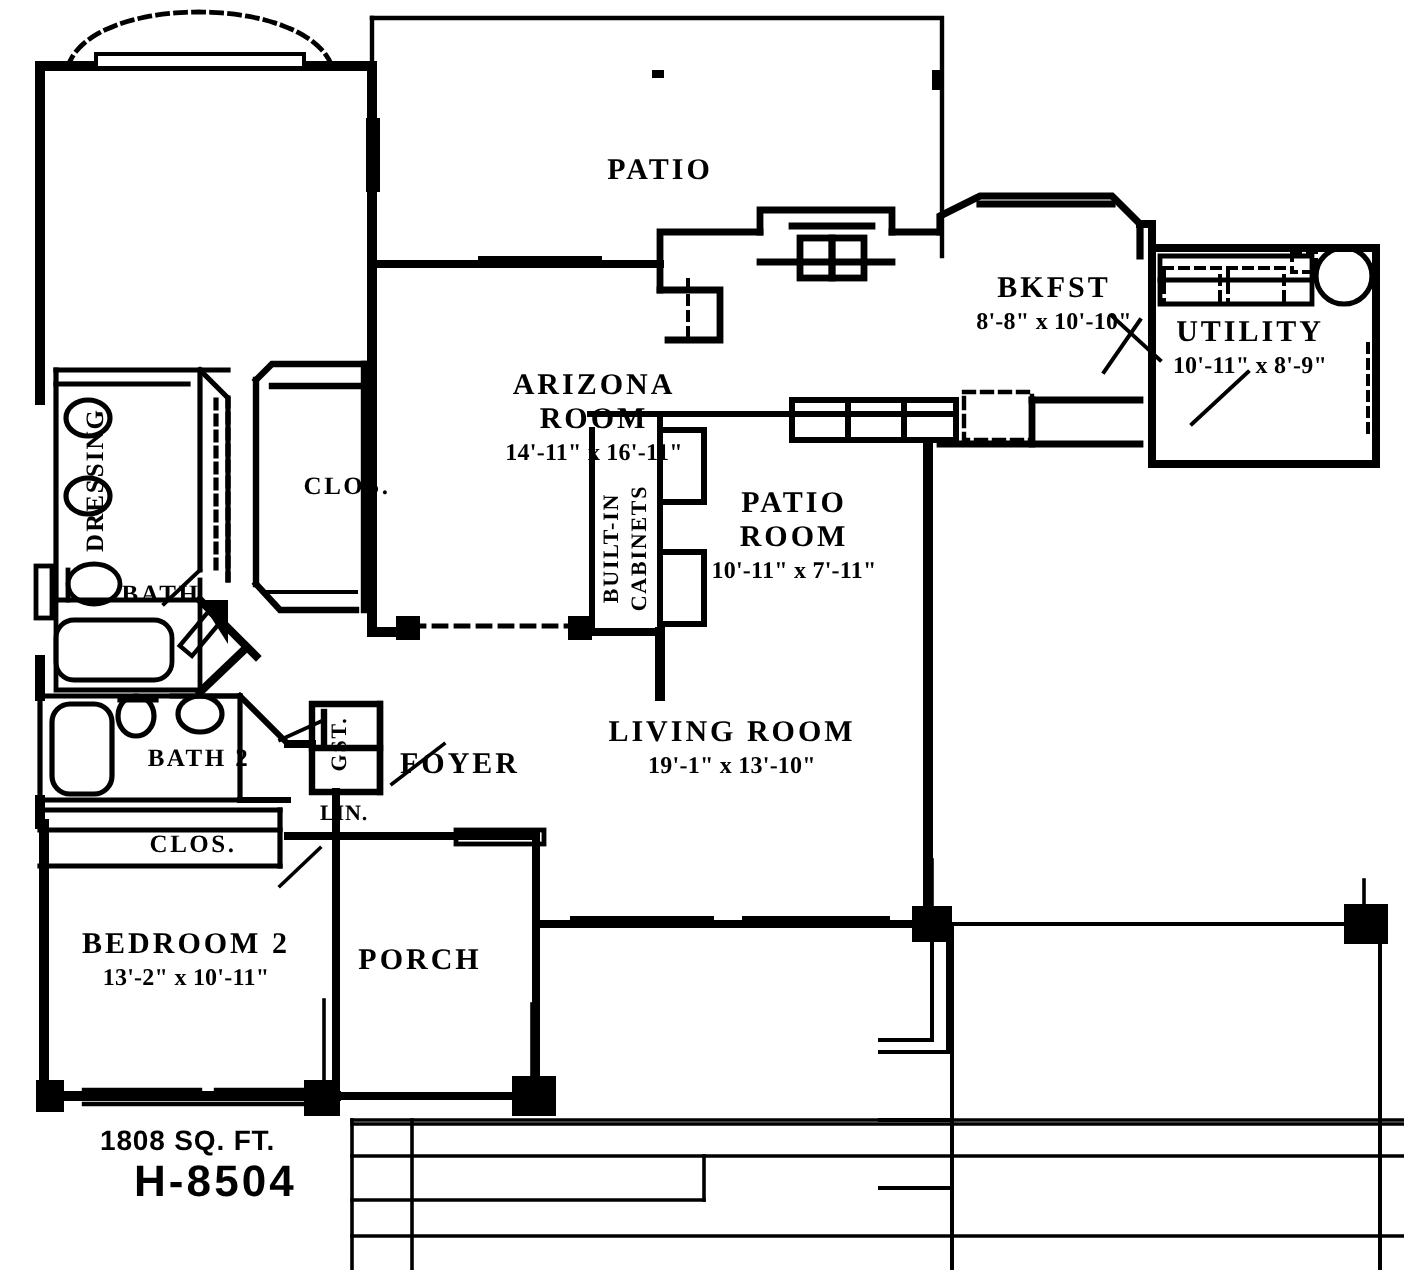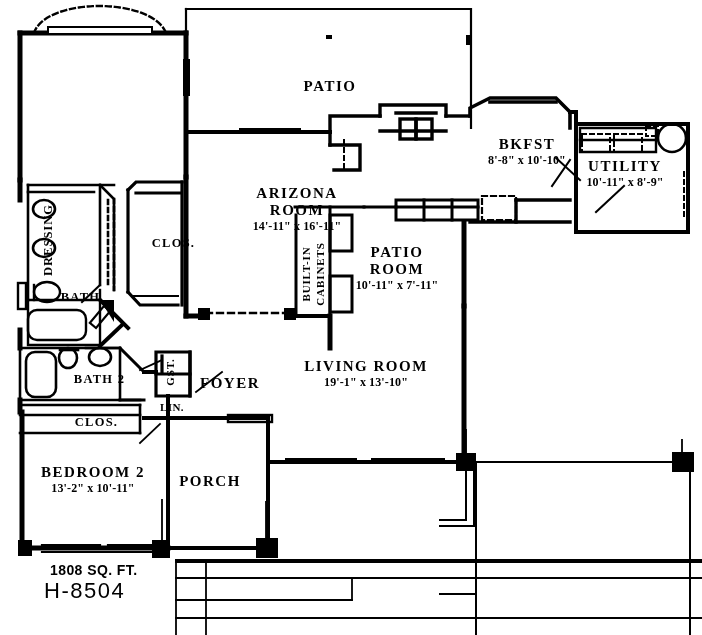--- a/index.html
+++ b/index.html
@@ -60,22 +60,23 @@
     font-family: "Liberation Sans", sans-serif;
     white-space: nowrap;
   }
   #sqft {
     font-size: 14px;
     font-weight: bold;
     letter-spacing: 0.03em;
   }
   #plancode {
     font-size: 22px;
-    font-weight: normal;
+    font-weight: bold;
     letter-spacing: 0.07em;
+    margin-left: 23px;
   }
 </style>
 </head>
 <body>
 
 <div id="plan-root">
 
   <svg class="plan" viewBox="0 0 702 635">
     <g fill="none" stroke="#000000" stroke-linecap="square" stroke-linejoin="miter">
 

